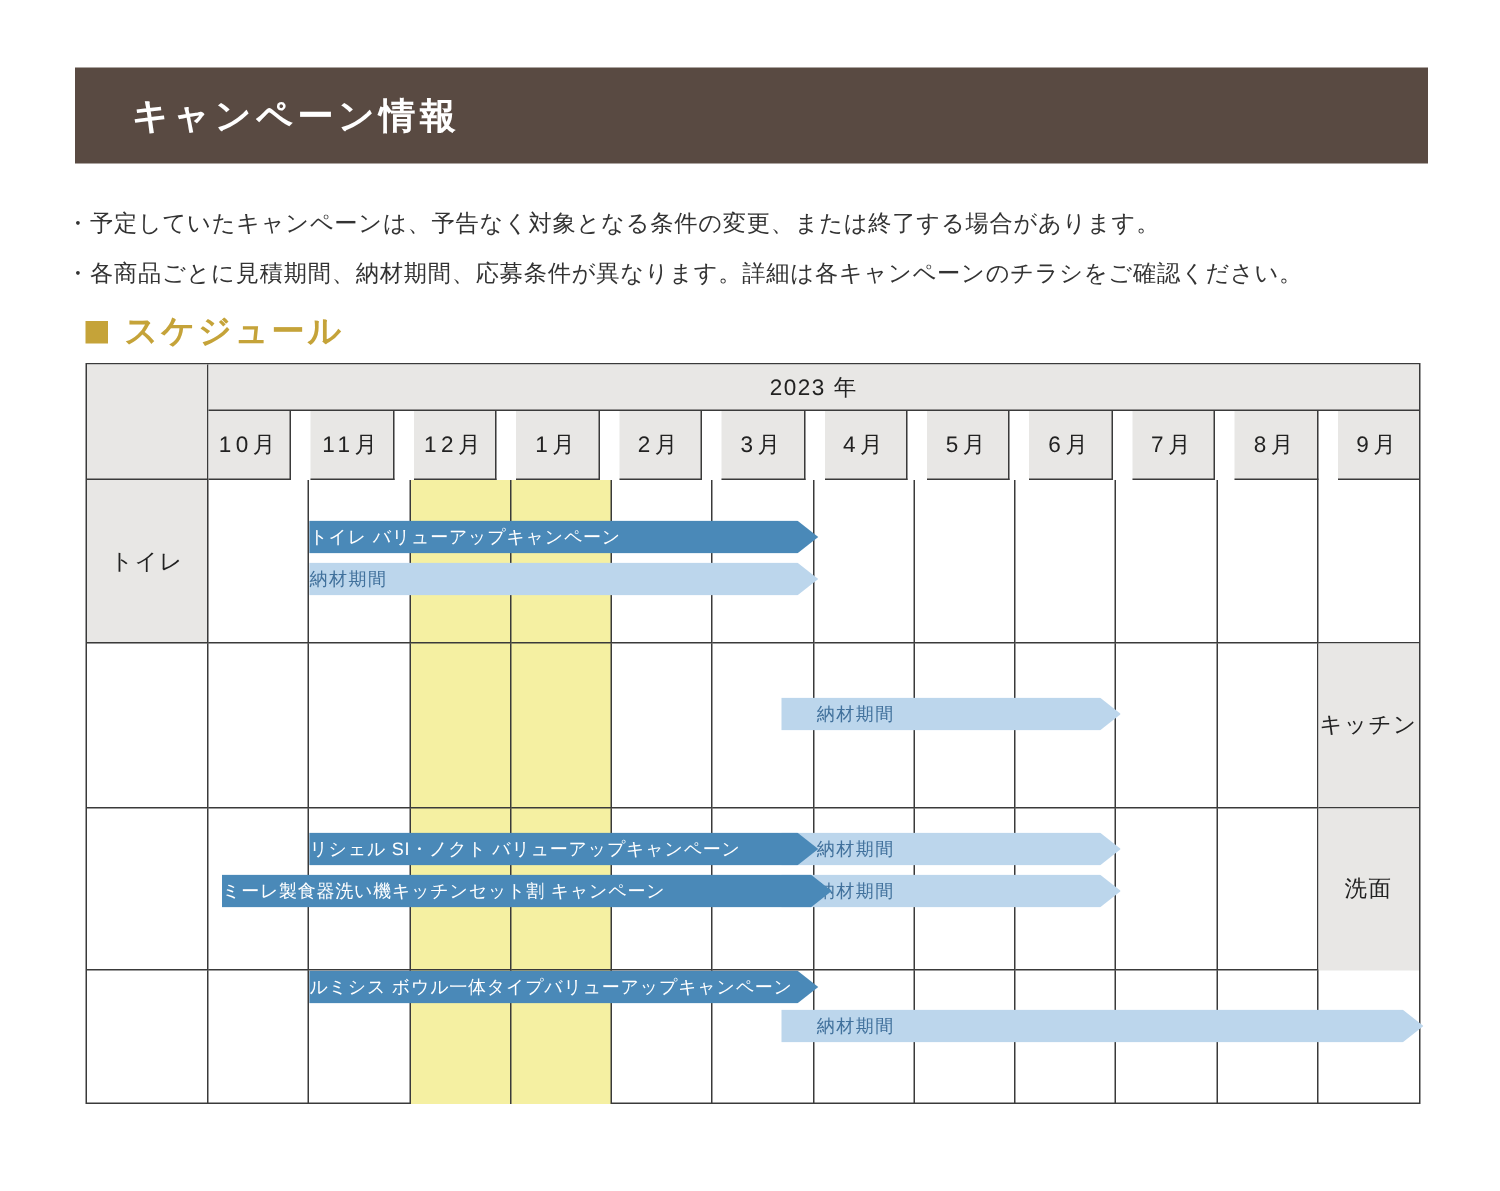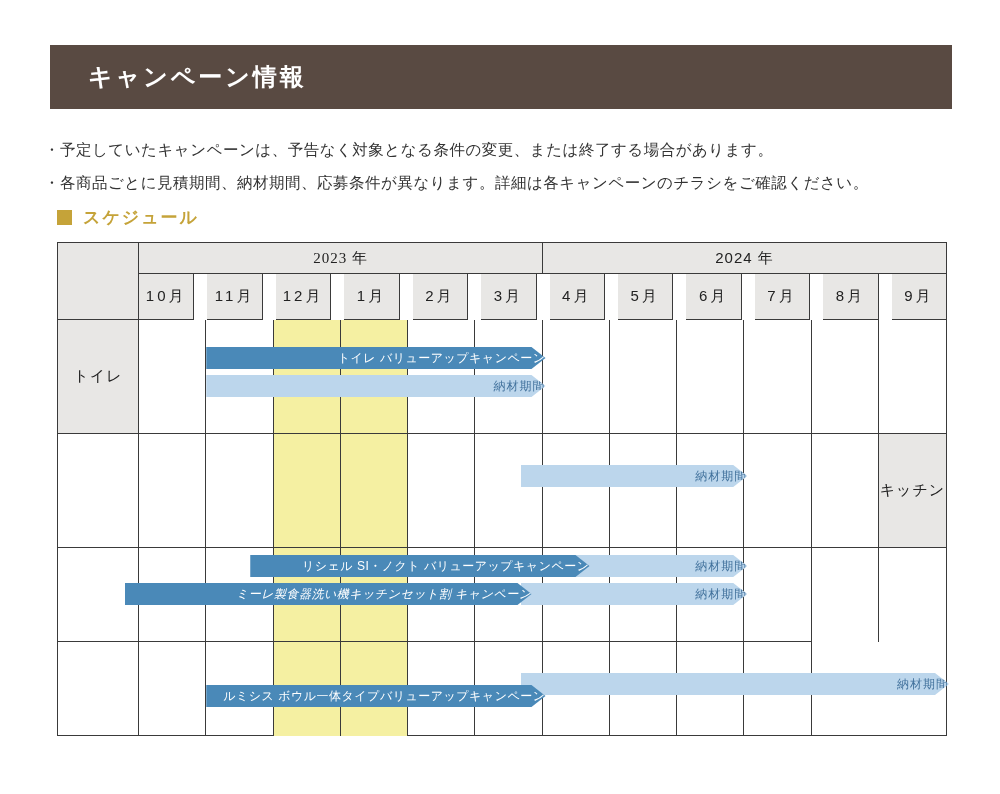--- a/index.html
+++ b/index.html
@@ -23,21 +23,21 @@
     background:var(--title-bar-bg);display:flex;align-items:center;
     padding-left:38px;box-sizing:border-box;
   }
   .titlebar h1{
     margin:0;font-size:24px;font-weight:bold;color:var(--title-text);letter-spacing:3px;
   }
   .notes{position:absolute;left:44px;top:133px;width:930px;}
   .note{font-size:15.5px;line-height:33px;color:#333333;letter-spacing:0.5px;}
   .section-head{position:absolute;left:57px;top:206px;display:flex;align-items:center;gap:11px;}
   .gold-sq{width:15px;height:15px;background:var(--accent-gold);display:inline-block;}
-  .section-title{font-size:17px;font-weight:bold;color:var(--accent-gold);letter-spacing:2px;}
+  .section-title{font-size:22px;font-weight:bold;color:var(--accent-gold);letter-spacing:2px;}
 
   .gantt{
     position:absolute;left:57px;top:242px;width:890px;height:494px;
     border:1px solid var(--grid-line);box-sizing:border-box;background:#ffffff;
   }
   .corner-cell{
     position:absolute;left:0;top:0;width:81px;height:77px;background:var(--header-cell-bg);
     border-right:1px solid var(--grid-line);border-bottom:1px solid var(--grid-line);
     box-sizing:border-box;z-index:1;
   }
@@ -70,21 +70,21 @@
   }
   .grid-cell{
     background:transparent;border-right:1px solid var(--grid-line);
     border-bottom:1px solid var(--grid-line);box-sizing:border-box;
   }
   .body-grid > :nth-child(13n){border-right:none;}
   .body-grid > :nth-last-child(-n+13){border-bottom:none;}
 
   .arrows{position:absolute;left:0;top:0;width:100%;height:100%;z-index:2;pointer-events:none;}
   .bar{
-    position:absolute;height:22px;display:flex;align-items:center;justify-content:flex-end;
+    position:absolute;height:22px;display:flex;align-items:center;justify-content:flex-start;
     box-sizing:border-box;
     clip-path:polygon(0 0, calc(100% - 14px) 0, 100% 50%, calc(100% - 14px) 100%, 0 100%);
   }
   .bar-dark{background:var(--campaign-bar);z-index:4;}
   .bar-light{background:var(--delivery-bar);z-index:3;}
   .bar-dark .bar-label{color:#ffffff;font-size:12px;letter-spacing:0.5px;white-space:nowrap;}
   .bar-light .bar-label{color:var(--delivery-text);font-size:12px;letter-spacing:1px;white-space:nowrap;}
   .bar.follows{padding-left:24px;}
 </style>
 </head>
@@ -103,22 +103,21 @@
 
   <div class="section-head">
     <span class="gold-sq"></span>
     <span class="section-title">スケジュール</span>
   </div>
 
   <div class="gantt">
     <div class="yellow-hl" id="yellowHl" style="left: 215.5px; top: 77px; width: 134.5px; height: 416px;"></div>
     <div class="corner-cell"></div>
     <div class="year-row" id="yearRow">
-        <div class="year-cell" style="flex: 6 1 0%; font-family: Liberation Serif, serif;">2023 年</div>
-        <div class="year-cell" style="flex: 6 1 0%;">2024 年</div>
+        <div class="year-cell" style="flex: 6 1 0%;">2023 年</div>
       </div>
     <div class="month-row" id="monthRow">
         <div class="month-cell">10月</div>
         <div class="month-cell">11月</div>
         <div class="month-cell">12月</div>
         <div class="month-cell">1月</div>
         <div class="month-cell">2月</div>
         <div class="month-cell">3月</div>
         <div class="month-cell">4月</div>
         <div class="month-cell">5月</div>
@@ -159,20 +158,21 @@
         <div class="grid-cell"></div>
         <div class="grid-cell"></div>
         <div class="grid-cell"></div>
         <div class="grid-cell"></div>
         <div class="grid-cell"></div>
         <div class="grid-cell"></div>
         <div class="grid-cell"></div>
         <div class="grid-cell"></div>
         <div class="grid-cell"></div>
         <div class="grid-cell"></div>
+        <div class="row-label">洗面</div>
         <div class="grid-cell"></div>
         <div class="grid-cell"></div>
         <div class="grid-cell"></div>
         <div class="grid-cell"></div>
         <div class="grid-cell"></div>
         <div class="grid-cell"></div>
         <div class="grid-cell"></div>
         <div class="grid-cell"></div>
         <div class="grid-cell"></div>
         <div class="grid-cell"></div>
@@ -182,33 +182,33 @@
     <div class="arrows" id="arrowsLayer">
         <div class="bar bar-dark" style="left: 148.25px; top: 104px; width: 339.25px;">
           <span class="bar-label">トイレ バリューアップキャンペーン</span>
         </div>
         <div class="bar bar-light" style="left: 148.25px; top: 132px; width: 339.25px;">
           <span class="bar-label">納材期間</span>
         </div>
         <div class="bar bar-light follows" style="left: 462.5px; top: 222px; width: 226.75px;">
           <span class="bar-label">納材期間</span>
         </div>
-        <div class="bar bar-dark" style="left: 148.25px; top: 312px; width: 339.25px; margin-left: 44px;">
+        <div class="bar bar-dark" style="left: 148.25px; top: 312px; width: 339.25px;">
           <span class="bar-label">リシェル SI・ノクト バリューアップキャンペーン</span>
         </div>
         <div class="bar bar-light follows" style="left: 462.5px; top: 312px; width: 226.75px;">
           <span class="bar-label">納材期間</span>
         </div>
-        <div class="bar bar-dark" style="left: 67px; top: 340px; width: 406.5px; font-style: italic;">
+        <div class="bar bar-dark" style="left: 90px; top: 340px; width: 406.5px;">
           <span class="bar-label">ミーレ製食器洗い機キッチンセット割 キャンペーン</span>
         </div>
         <div class="bar bar-light follows" style="left: 462.5px; top: 340px; width: 226.75px;">
           <span class="bar-label">納材期間</span>
         </div>
-        <div class="bar bar-dark" style="left: 148.25px; top: 442px; width: 339.25px;">
+        <div class="bar bar-dark" style="left: 148.25px; top: 404px; width: 339.25px;">
           <span class="bar-label">ルミシス ボウル一体タイプバリューアップキャンペーン</span>
         </div>
         <div class="bar bar-light follows" style="left: 462.5px; top: 430px; width: 428.5px;">
           <span class="bar-label">納材期間</span>
         </div>
       </div>
   </div>
 
 </div>
 

